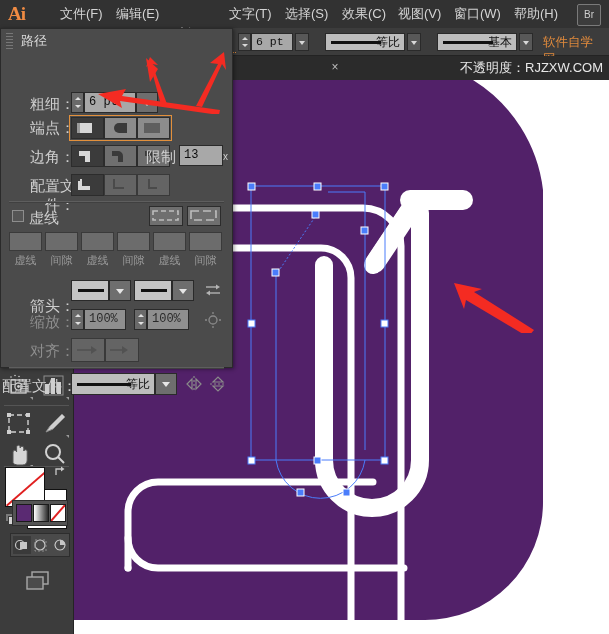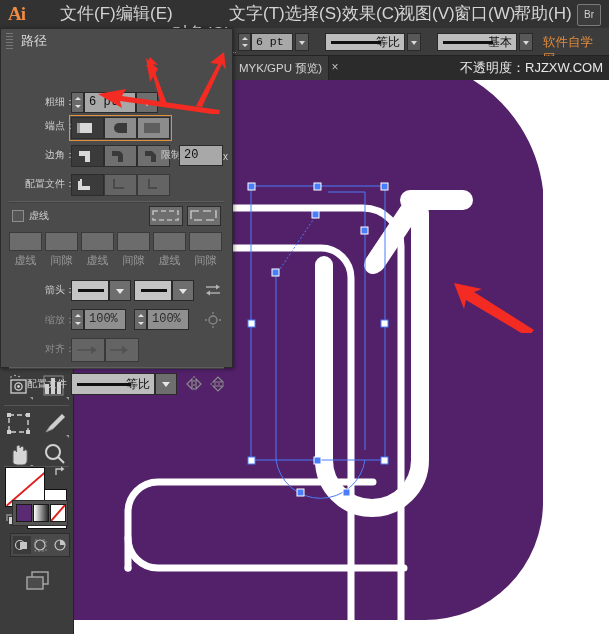--- a/index.html
+++ b/index.html
@@ -7,21 +7,21 @@
        font-family:"Liberation Sans","DejaVu Sans",sans-serif;
        -webkit-font-smoothing:none;}
 
   
   #menubar{position:absolute;left:0;top:0;width:609px;height:28px;
            background:#323232;border-bottom:1px solid #1e1e1e;}
   #ai-logo{position:absolute;left:8px;top:2px;width:36px;height:24px;
            color:#f08b43;font-size:19px;font-weight:bold;line-height:24px;
            font-family:"Liberation Serif",serif;letter-spacing:-1px;}
   .menu-item{position:absolute;top:4px;height:20px;line-height:20px;
-             color:#d4d4d4;font-size:17px;padding:0 4px;white-space:nowrap;}
+             color:#d4d4d4;font-size:13px;padding:0 4px;white-space:nowrap;}
   #br-btn{position:absolute;right:8px;top:4px;width:22px;height:20px;
           border:1px solid #7a7a7a;border-radius:2px;background:#3c3c3c;
           color:#cfcfcf;font-size:10px;line-height:20px;text-align:center;
           font-family:"Liberation Sans",sans-serif;}
 
   
   #controlbar{position:absolute;left:0;top:28px;width:609px;height:27px;
               background:#3c3c3c;border-bottom:1px solid #232323;}
   #cb-grip{position:absolute;left:3px;top:4px;width:6px;height:19px;}
   #cb-grip i{display:block;height:1px;background:#6e6e6e;margin-bottom:2px;}
@@ -110,21 +110,21 @@
 
   
   #strokepanel{position:absolute;left:0;top:28px;width:233px;height:340px;
                background:#4b4b4b;border:1px solid #2a2a2a;box-sizing:border-box;
                box-shadow:1px 1px 4px rgba(0,0,0,.45);}
   #sp-header{position:absolute;left:0;top:0;width:231px;height:24px;background:#4b4b4b;}
   #sp-grip{position:absolute;left:5px;top:4px;width:7px;height:16px;}
   #sp-grip i{display:block;height:1px;background:#777;margin-bottom:2px;}
   #sp-title{position:absolute;left:20px;top:3px;color:#dcdcdc;font-size:13px;}
 
-  .sp-lbl{position:absolute;color:#cfcfcf;font-size:10px;text-align:right;}
+  .sp-lbl{position:absolute;color:#cfcfcf;font-size:15px;text-align:right;}
   .sp-lbl.dim{color:#8e8e8e;}
   .sp-field{position:absolute;background:#a8a8a8;border:1px solid #2a2a2a;
             box-sizing:border-box;color:#0e0e0e;font-size:12px;line-height:18px;
             padding-left:4px;font-family:"Liberation Mono","DejaVu Sans Mono",monospace;}
   .sp-spin{position:absolute;width:13px;height:21px;background:#6a6a6a;
            border:1px solid #2a2a2a;box-sizing:border-box;}
   .sp-spin:before{content:"";position:absolute;left:3px;top:4px;
                   border-left:3px solid transparent;border-right:3px solid transparent;
                   border-bottom:3.5px solid #e0e0e0;}
   .sp-spin:after{content:"";position:absolute;left:3px;bottom:4px;
@@ -391,23 +391,20 @@
   <div class="profilefield" style="left:437px;width:80px;">
     <span class="pline" style="width:50px;"></span>
     <span>基本</span>
   </div>
   <div class="dd-arrow" style="left:519px;"></div>
 
   <div class="orange-lbl" style="left:543px;">软件自学网：</div>
 </div>
 
 <div id="tabbar">
-  <div id="doc-tab">
-    <span>MYK/GPU 预览)</span>
-  </div>
   <div id="tab-close">×</div>
   <div id="watermark">不透明度：RJZXW.COM</div>
 </div>
 
 <div id="strokepanel">
   <div id="sp-header">
     <div id="sp-grip">
       <i></i>
         <i></i>
         <i></i>
@@ -452,21 +449,21 @@
     <svg width="31" height="20">
         <path d="M7,5 h6 a5,5 0 0 1 5,5 v6 h-5 v-6 h-6 Z" fill="#3a3a3a"></path>
       </svg>
   </div>
   <div class="icbtn" style="left:136px;top:116px;">
     <svg width="31" height="20">
         <path d="M7,5 h7 l4,4 v7 h-5 v-6 h-6 Z" fill="#3a3a3a"></path>
       </svg>
   </div>
   <div class="sp-lbl" style="left:130px;top:119px;width:60px;">限制：</div>
-  <div class="sp-field" style="left:178px;top:116px;width:44px;height:21px;">20</div>
+  <div class="sp-field" style="left:178px;top:116px;width:44px;height:21px;">13</div>
   <div class="sp-lbl" style="left:222px;top:122px;width:10px;text-align:left;font-size:10px;">x</div>
 
   <div class="sp-lbl" style="left:2px;top:148px;width:72px;">配置文件：</div>
   <div class="icbtn on" style="left:70px;top:145px;">
     <svg width="31" height="20">
         <path d="M9,4 v8 h9" stroke="#d8d8d8" fill="none" stroke-width="2"></path>
         <path d="M7,6 v8 h11" stroke="#d8d8d8" fill="none" stroke-width="2"></path>
       </svg>
   </div>
   <div class="icbtn ghost" style="left:103px;top:145px;">
@@ -506,21 +503,21 @@
   <div class="dashcell" style="left:152px;top:203px;"></div>
   <div class="dashcell" style="left:188px;top:203px;"></div>
 
   <div class="dashlbl" style="left:8px;top:224px;">虚线</div>
   <div class="dashlbl" style="left:44px;top:224px;">间隙</div>
   <div class="dashlbl" style="left:80px;top:224px;">虚线</div>
   <div class="dashlbl" style="left:116px;top:224px;">间隙</div>
   <div class="dashlbl" style="left:152px;top:224px;">虚线</div>
   <div class="dashlbl" style="left:188px;top:224px;">间隙</div>
 
-  <div class="sp-lbl" style="left:14px;top:254px;width:60px;">箭头：</div>
+  <div class="sp-lbl" style="left:14px;top:268px;width:60px;">箭头：</div>
   <div class="arrowsel" style="left:70px;top:251px;width:38px;">
     <span class="ln" style="width:26px;"></span>
   </div>
   <div class="sp-dd" style="left:108px;top:251px;"></div>
   <div class="arrowsel" style="left:133px;top:251px;width:38px;">
     <span class="ln" style="width:26px;"></span>
   </div>
   <div class="sp-dd" style="left:171px;top:251px;"></div>
   <div style="position:absolute;left:203px;top:253px;width:18px;height:16px;">
     <svg width="18" height="16">

